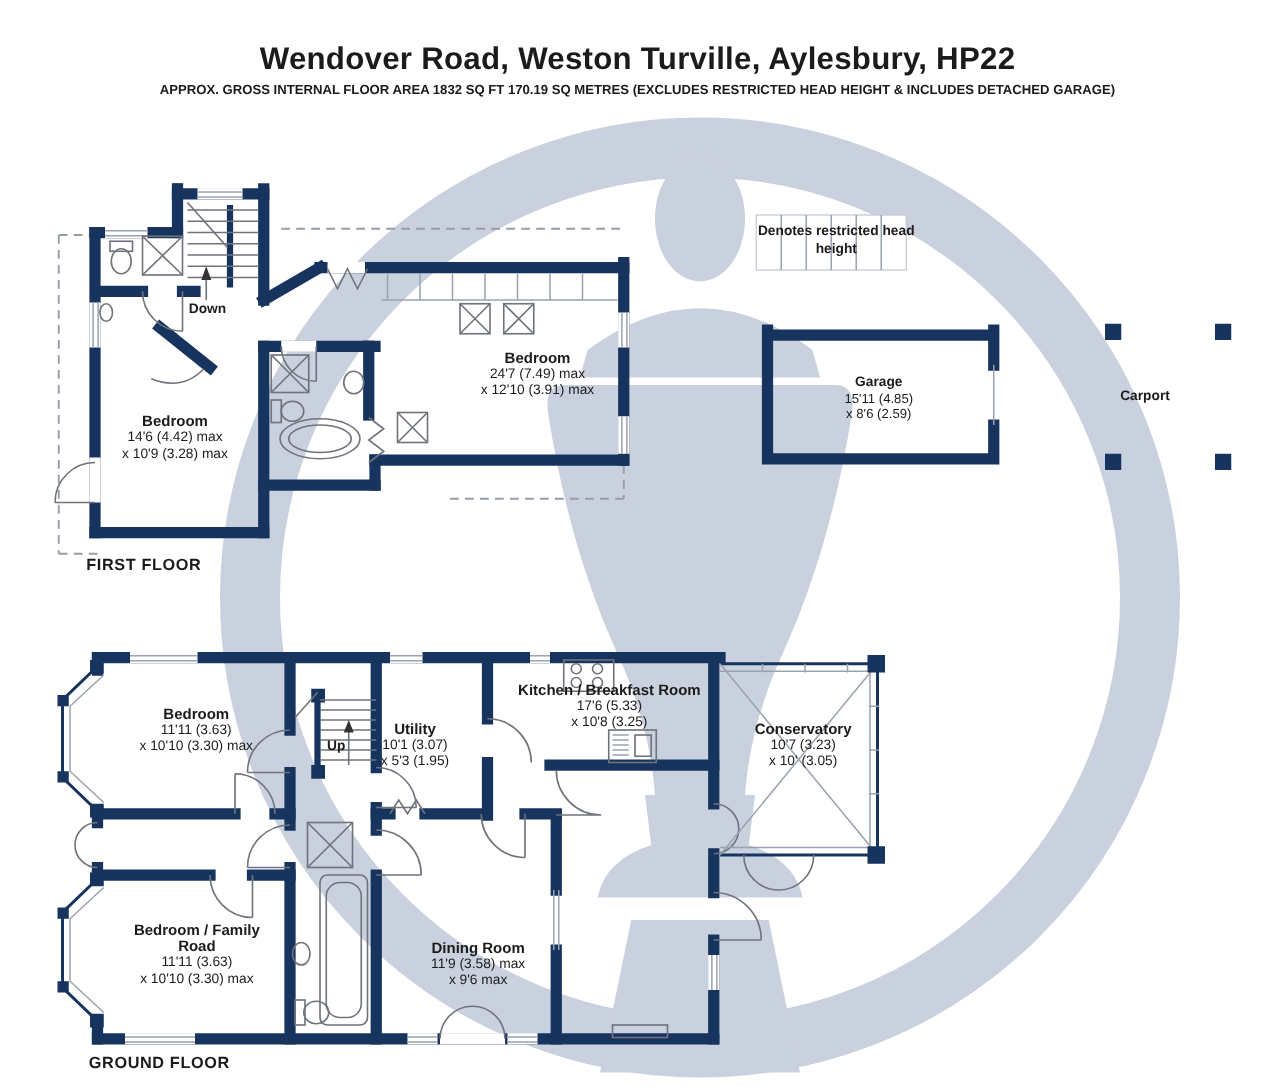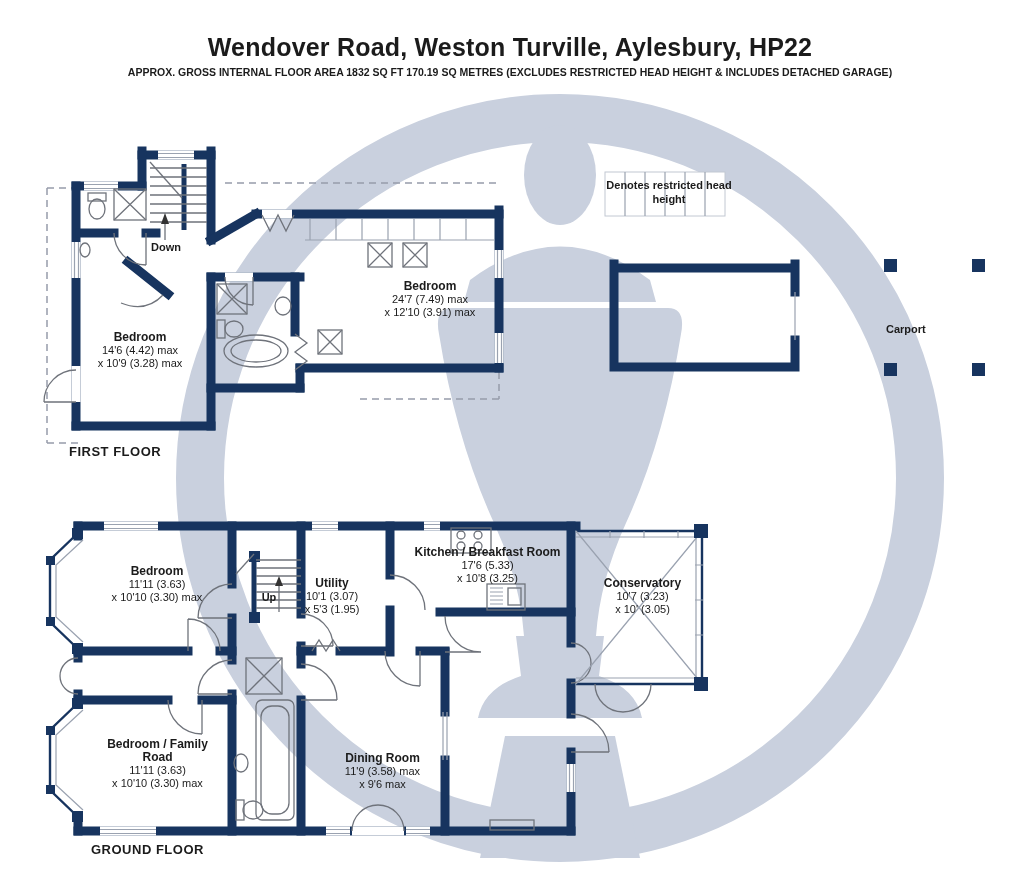--- a/index.html
+++ b/index.html
@@ -272,27 +272,32 @@
     <div class="rn">Bedroom</div>
     <div class="rd">14'6 (4.42) max</div>
     <div class="rd">x 10'9 (3.28) max</div>
   </div>
   <div class="lbl" style="left:345px;top:280px;width:170px;">
     <div class="rn">Bedroom</div>
     <div class="rd">24'7 (7.49) max</div>
     <div class="rd">x 12'10 (3.91) max</div>
   </div>
 
-  <div class="lbl outlbl" style="left:886px;top:311px;width:60px;text-align:left;margin-top:12px;">Carport</div>
+  <div class="lbl small" style="left:623px;top:300px;width:160px;">
+    <div class="rn">Garage</div>
+    <div class="rd">15'11 (4.85)</div>
+    <div class="rd">x 8'6 (2.59)</div>
+  </div>
+  <div class="lbl outlbl" style="left:886px;top:311px;width:60px;text-align:center;">Carport</div>
 
   <div class="stairlbl" style="left:138px;top:241px;width:56px;">Down</div>
   <div class="stairlbl" style="left:252px;top:591px;width:34px;">Up</div>
 
   <div class="caption" style="left:69px;top:444px;">FIRST FLOOR</div>
-  <div class="caption" style="left:71px;top:842px;margin-left:20px;">GROUND FLOOR</div>
+  <div class="caption" style="left:71px;top:842px;">GROUND FLOOR</div>
 
   <div class="lbl" style="left:72px;top:565px;width:170px;">
     <div class="rn">Bedroom</div>
     <div class="rd">11'11 (3.63)</div>
     <div class="rd">x 10'10 (3.30) max</div>
   </div>
   <div class="lbl" style="left:282px;top:577px;width:100px;">
     <div class="rn">Utility</div>
     <div class="rd">10'1 (3.07)</div>
     <div class="rd">x 5'3 (1.95)</div>

